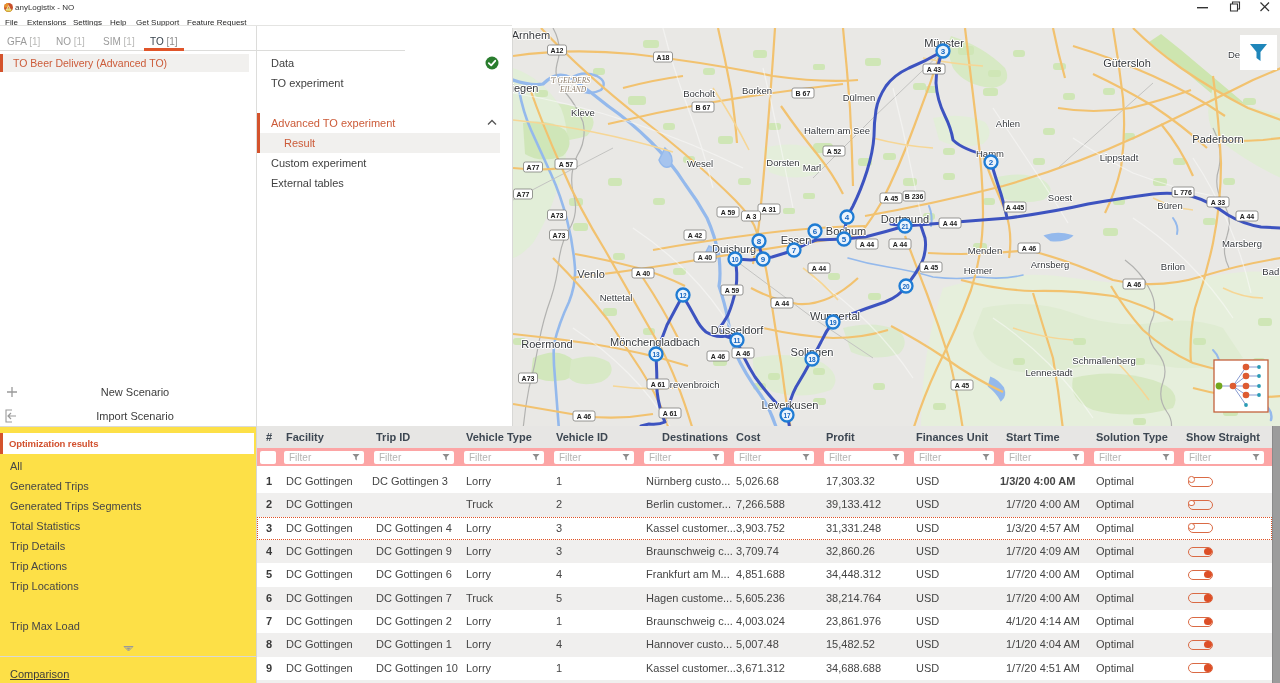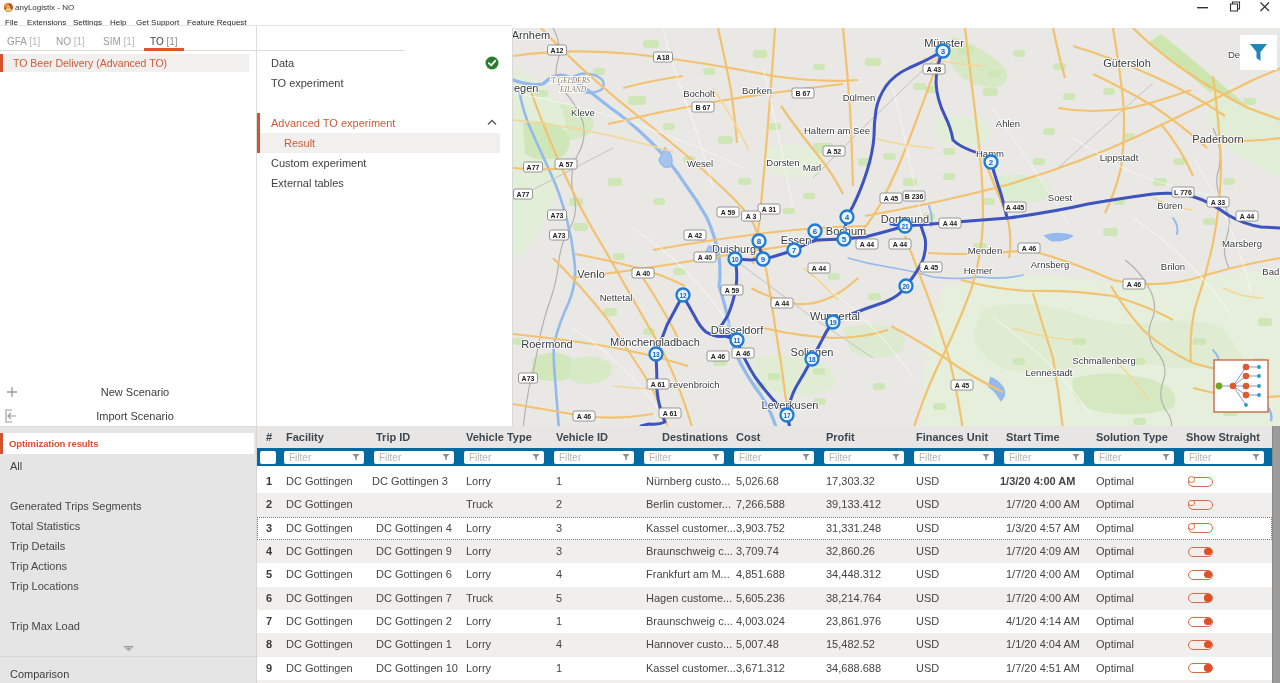--- a/index.html
+++ b/index.html
@@ -19,35 +19,35 @@
 .tab .cnt{color:#b9b9b7;}
 #tabTO{color:#37424c;}
 #tabTO .cnt{color:#8d8d8d;}
 #tabline{left:144px;top:48px;width:40px;height:3px;background:#e0552a;}
 
 #leftpanel{left:0;top:51px;width:257px;height:375px;background:#fff;border-right:1px solid #dddddb;}
 #scenrow{left:0;top:3px;width:249px;height:18px;background:#f1f0ee;border-left:3px solid #d4532c;line-height:18px;font-size:10.5px;color:#cc5b39;padding-left:10px;}
 #newscen{left:0;top:330px;width:257px;height:22px;line-height:22px;text-align:center;font-size:11px;color:#3c3c3c;text-indent:13px;}
 #impscen{left:0;top:354px;width:257px;height:22px;line-height:22px;text-align:center;font-size:11px;color:#3c3c3c;text-indent:13px;}
 
-#blpanel{left:0;top:426px;width:257px;height:257px;background:#e5e5e5;border-right:1px solid #d6d6d4;}
+#blpanel{left:0;top:426px;width:257px;height:257px;background:#fde047;border-right:1px solid #d6d6d4;}
 #optres{left:0;top:7px;width:254px;height:21px;background:#fff;border-left:3px solid #d4532c;line-height:21px;font-size:9.5px;font-weight:bold;color:#d2512f;padding-left:6px;letter-spacing:-0.1px;}
 .blitem{position:absolute;left:0;width:257px;height:20px;line-height:20px;font-size:11px;color:#464646;padding-left:10px;}
 #blsep{left:0;top:230px;width:256px;height:1px;background:#d9d9d7;}
-#cmprow{left:0;top:238px;width:257px;height:20px;line-height:20px;font-size:11px;color:#3c3c3c;padding-left:10px;}
+#cmprow{left:0;top:238px;width:257px;height:20px;line-height:20px;font-size:11px;color:#3c3c3c;padding-left:10px;text-decoration:underline;}
 
 #midpanel{left:257px;top:51px;width:255px;height:375px;background:#fff;}
 .mitem{position:absolute;left:0;width:255px;height:20px;line-height:20px;font-size:11px;color:#3f3f3f;padding-left:14px;}
 .mitem.orange{color:#cc5b39;}
 #resrow{background:#f1f0ee;width:243px;}
 #midborder{left:0;top:62px;width:3px;height:40px;background:#d4532c;}
 
 #tablearea{left:257px;top:426px;width:1023px;height:257px;background:#fff;}
 #thead{left:0;top:0;width:1023px;height:22px;background:#e7e6e4;}
-#tfilter{left:0;top:22px;width:1023px;height:18px;background:#0369a1;}
+#tfilter{left:0;top:22px;width:1023px;height:18px;background:#fca5a5;}
 .th{position:absolute;top:0;height:22px;line-height:23px;font-size:11px;font-weight:bold;color:#3d4752;}
 .fbox{position:absolute;top:2.5px;height:13px;background:#fff;border-radius:2px;}
 .fbox span{position:absolute;left:5px;top:0;line-height:13px;font-size:10px;color:#b4b4b2;}
 .fbox svg{position:absolute;right:4px;top:2.5px;}
 .trow{position:absolute;left:0;width:1015px;height:23.35px;}
 .trow.alt{background:#f0efee;}
 .td{position:absolute;top:0;height:23.35px;line-height:23.35px;font-size:11px;color:#454545;white-space:nowrap;overflow:hidden;width:89px;}
 #selrow{outline:1px dotted #df5125;outline-offset:-1px;background:#fff;}
 .tog{position:absolute;left:931px;top:6.5px;width:25px;height:10px;border:1.2px solid #da6a44;border-radius:5.5px;}
 .tog .knob{position:absolute;border-radius:50%;}
@@ -107,20 +107,21 @@
   <svg class="abs" style="left:5px;top:358px" width="15" height="14">
     <path d="M7 1 H1 V13 H7" fill="none" stroke="#9a9a9a" stroke-width="1.1"></path>
     <path d="M11 7 H3 M6 4 L3 7 L6 10" fill="none" stroke="#9a9a9a" stroke-width="1.2"></path>
   </svg>
 </div>
 
 <div class="abs" id="blpanel">
   <div class="abs" style="left:0;top:0;width:257px;height:1px;background:#dadad8"></div>
   <div class="abs" id="optres">Optimization results</div>
   <div class="blitem" style="top:29.5px">All</div>
+  <div class="blitem" style="top:49.5px">Generated Trips</div>
   <div class="blitem" style="top:69.5px">Generated Trips Segments</div>
   <div class="blitem" style="top:89.5px">Total Statistics</div>
   <div class="blitem" style="top:109.5px">Trip Details</div>
   <div class="blitem" style="top:129.5px">Trip Actions</div>
   <div class="blitem" style="top:149.5px">Trip Locations</div>
   <div class="blitem" style="top:189.5px">Trip Max Load</div>
   <svg class="abs" style="left:123px;top:220px" width="11" height="6">
       <path d="M1 0.5 H10 L5.5 5 Z" fill="none" stroke="#9a9a9a" stroke-width="1"></path>
       <path d="M3 1.5 H8 L5.5 4 Z" fill="#9a9a9a"></path>
     </svg>

